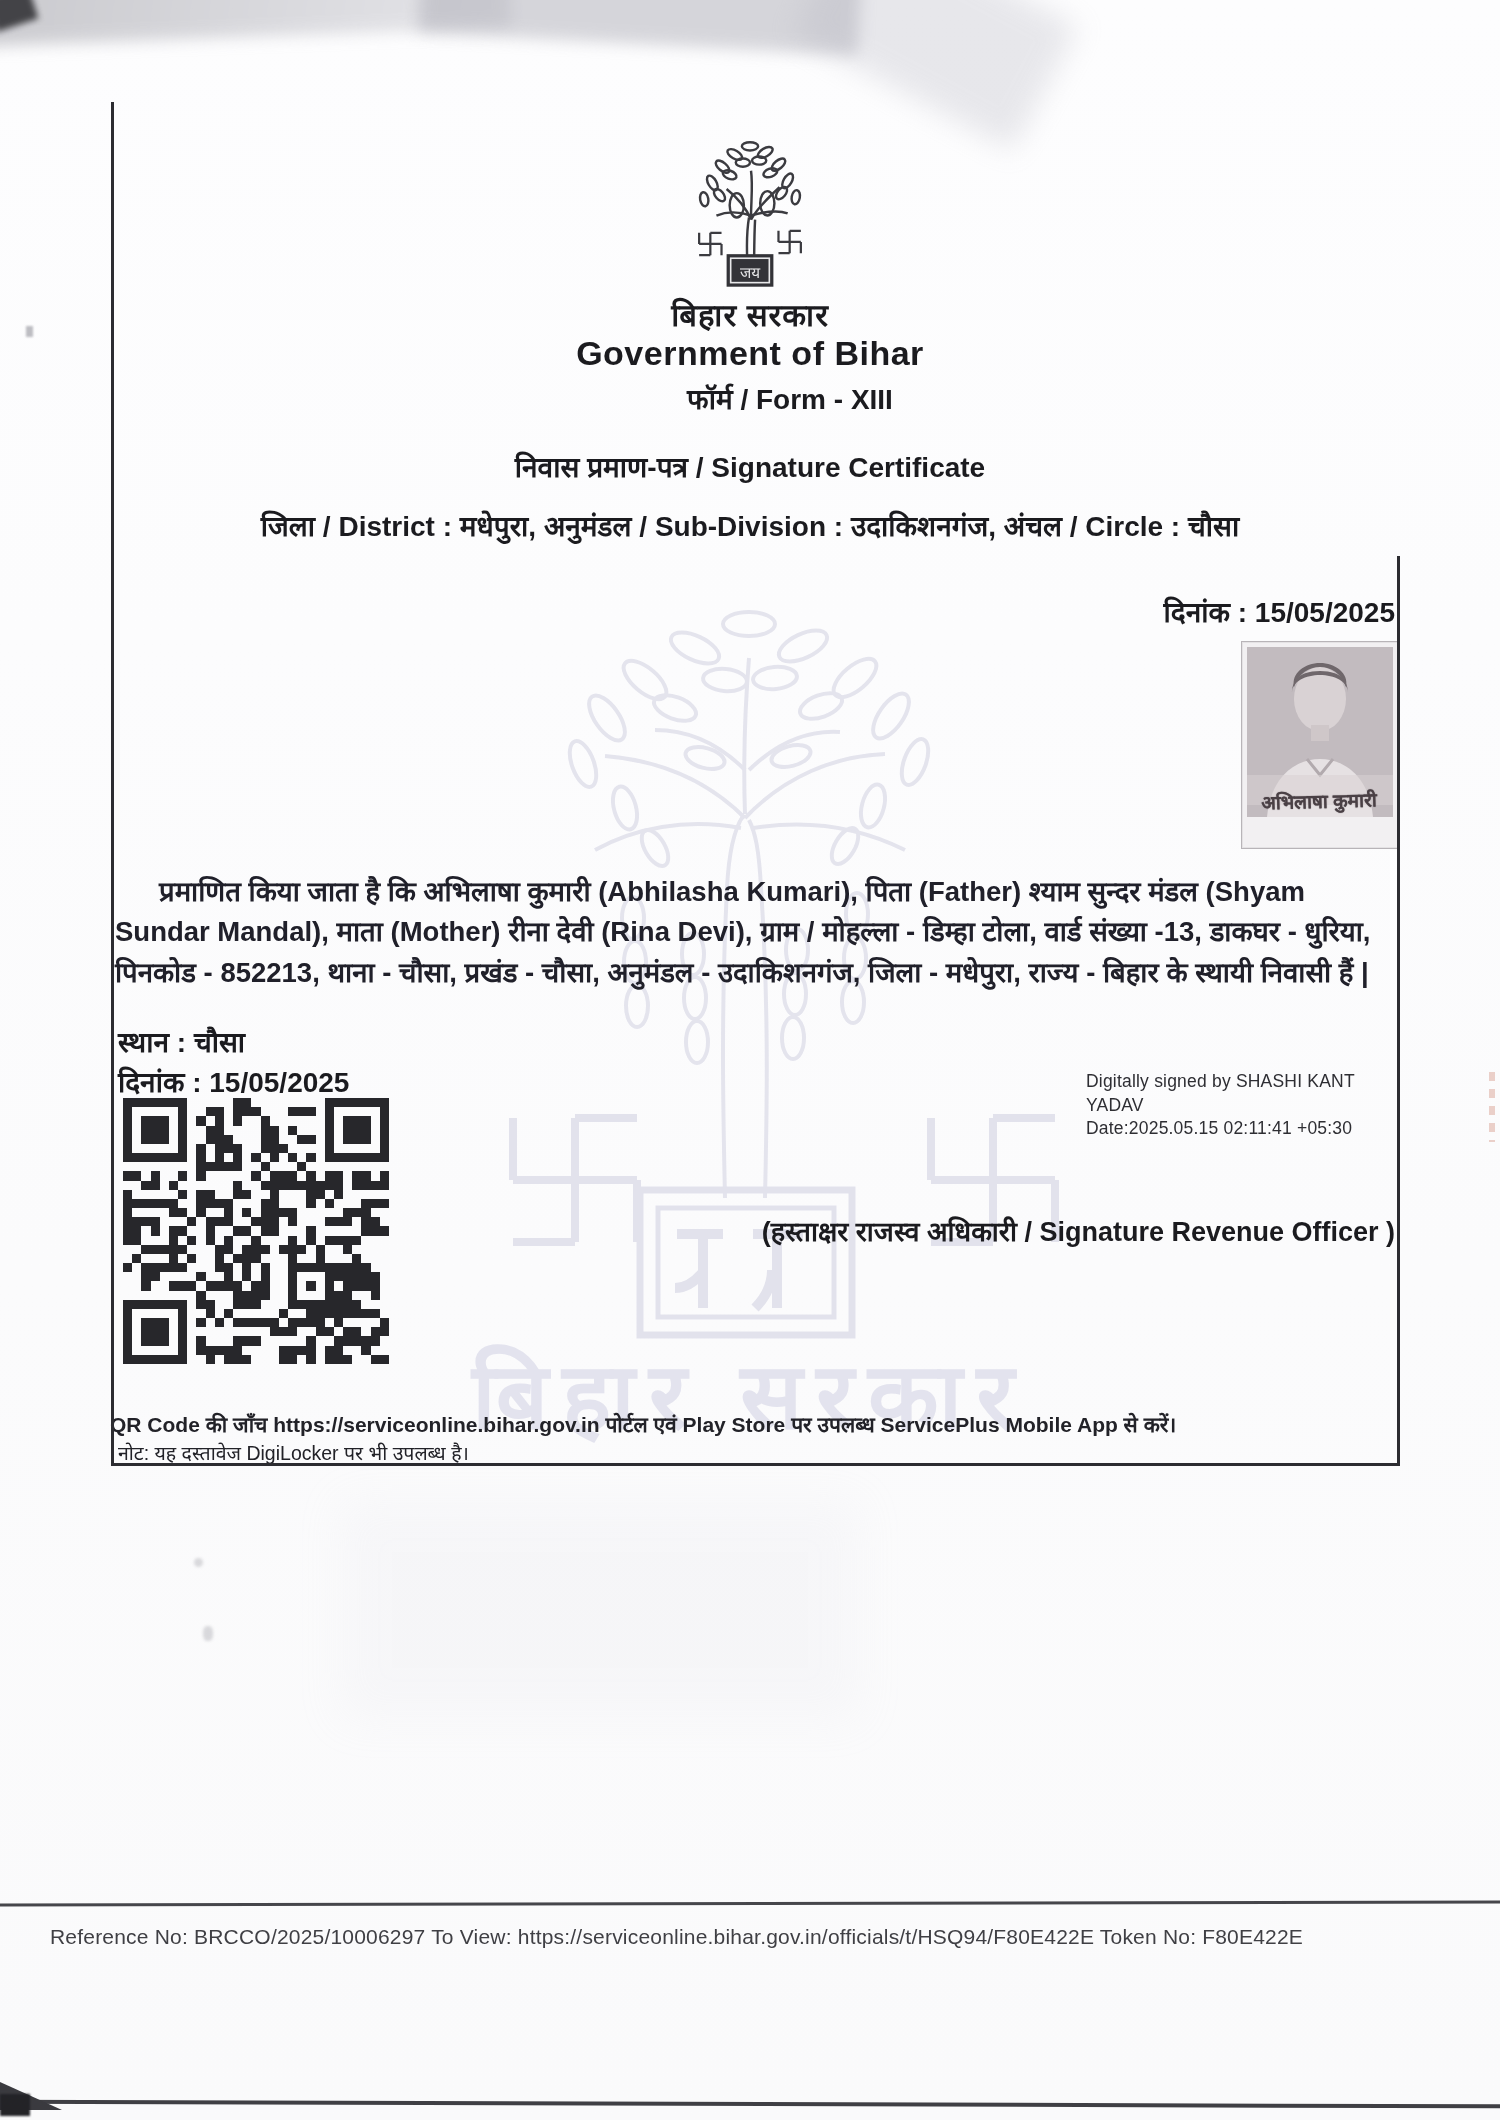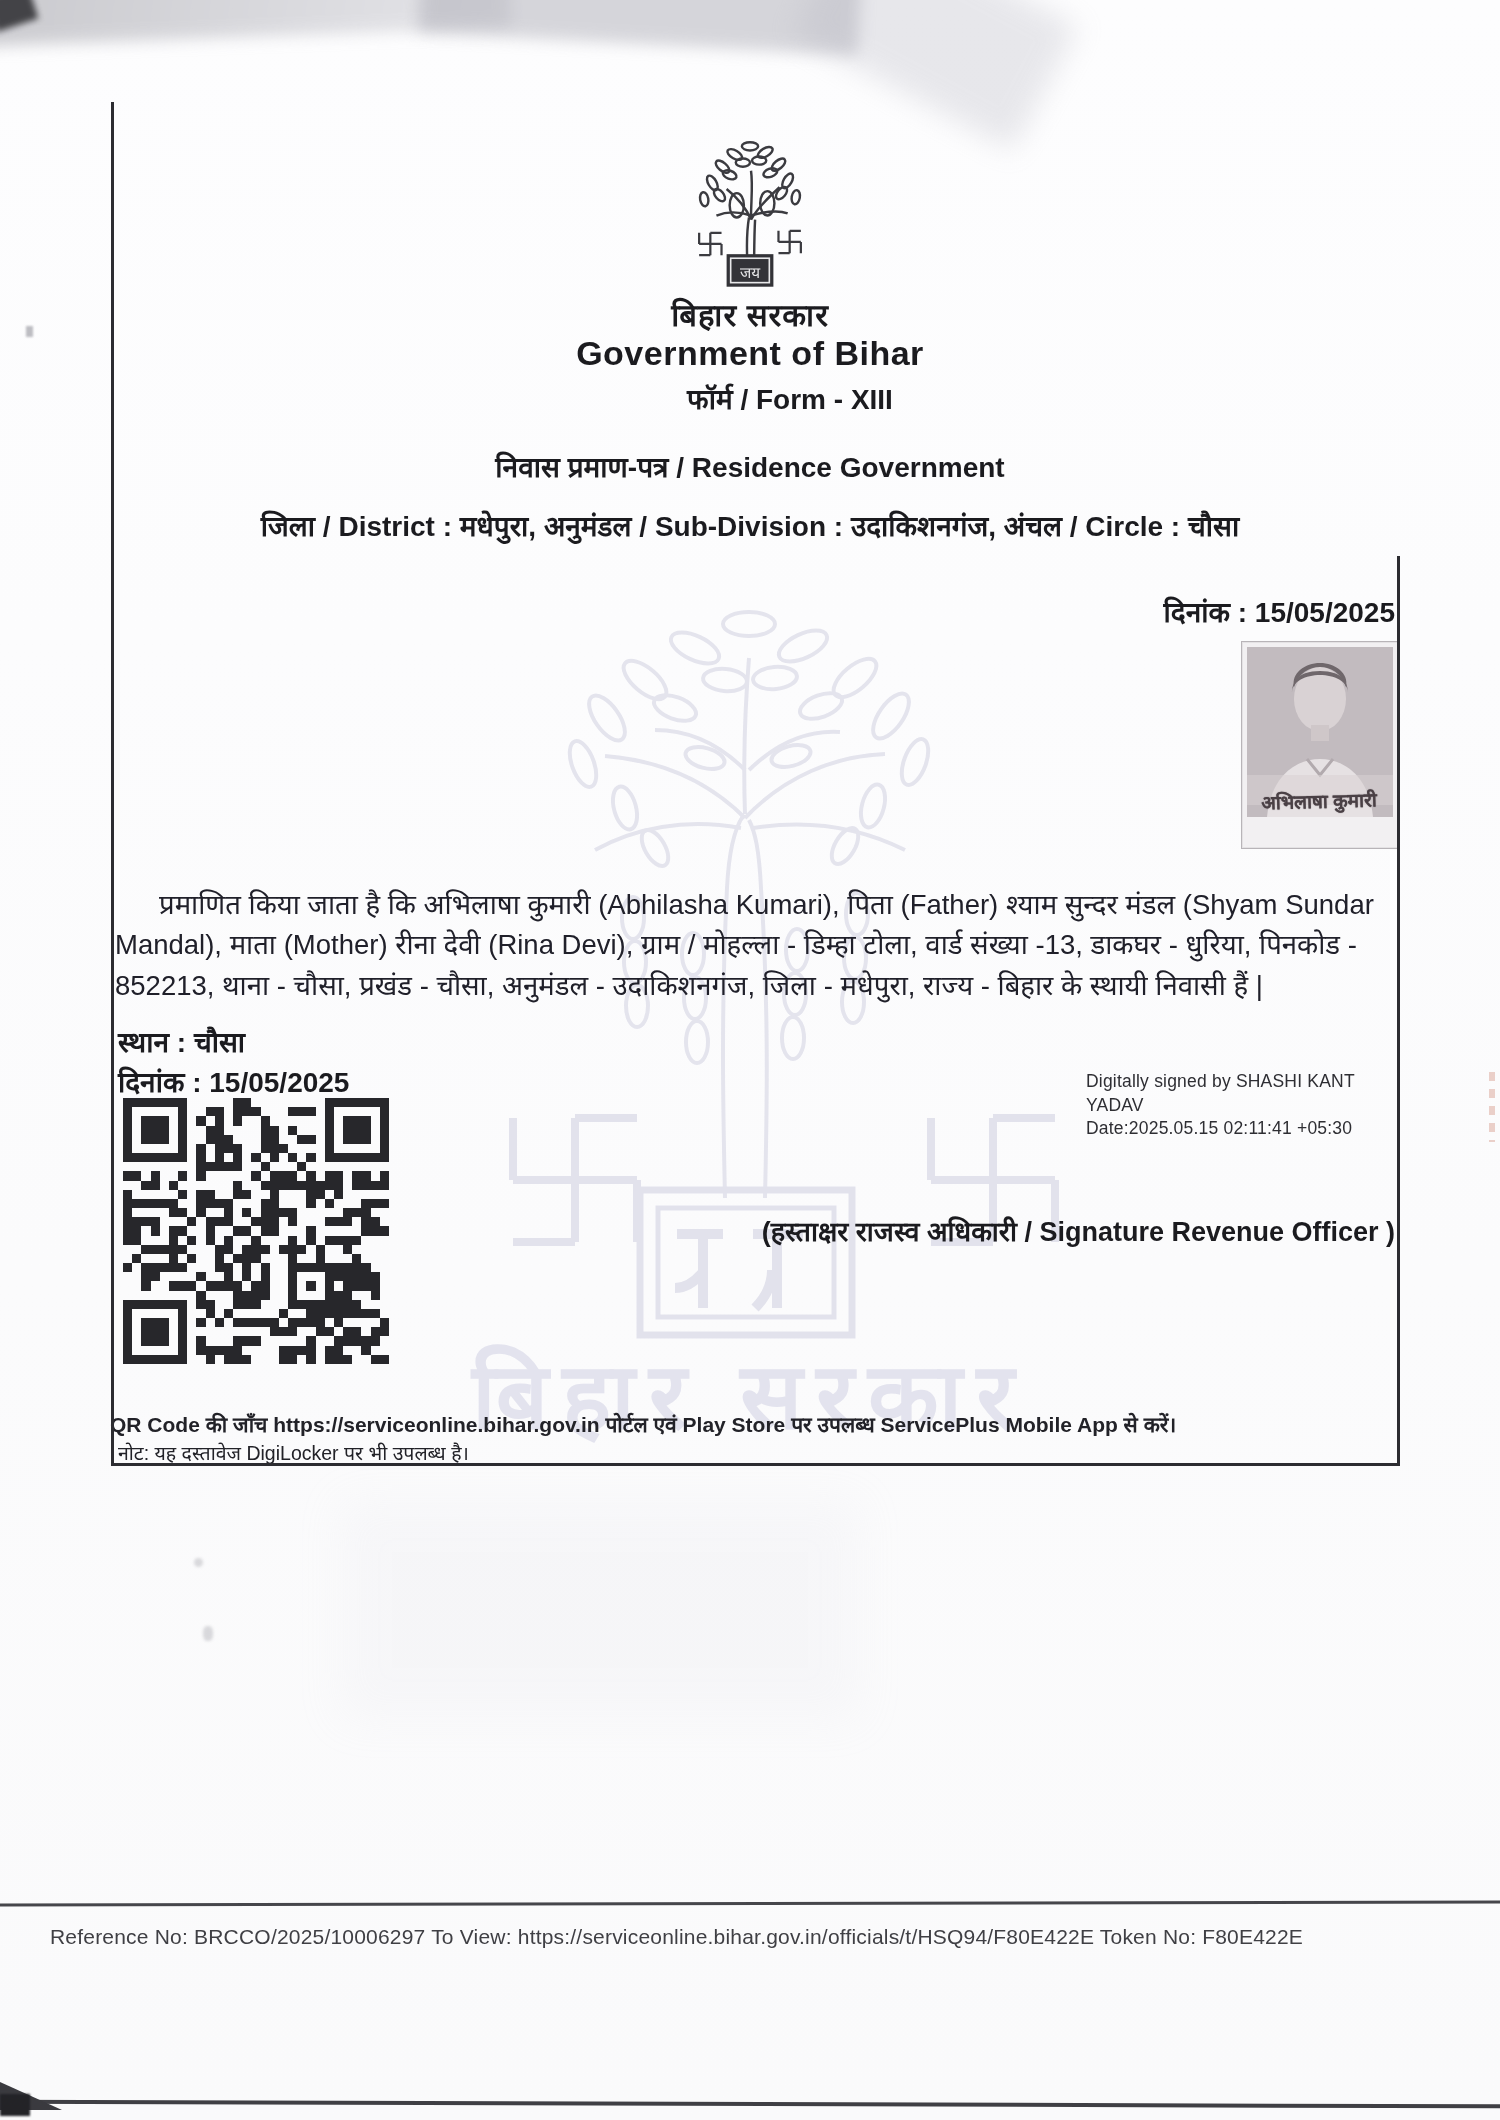--- a/index.html
+++ b/index.html
@@ -21,22 +21,22 @@
   .m-left {left:118px;top:590px;font-size:28px;font-weight:700;}
   .m-right{left:1050px;top:592px;width:345px;text-align:right;font-size:28px;font-weight:700;}
   
   .photo{left:1241px;top:641px;width:156px;height:206px;background:#f2f0f2;
          border:1px solid #b8b4b8;box-shadow:0 0 0 1px #e4e2e4 inset;}
   .photo svg{position:absolute;left:5px;top:5px;}
   .photo-cap{position:absolute;left:2px;top:146px;width:150px;text-align:center;
              font-size:19px;font-weight:700;color:#4a4045;transform:rotate(-1.5deg);
              text-shadow:0 0 1px #6a6066;}
   
-  .para{left:115px;top:872px;width:1282px;font-size:27.5px;font-weight:400;
-        line-height:1.47;text-indent:44px;color:#20202a;margin-top:13px;}
+  .para{left:115px;top:872px;width:1282px;font-size:27.5px;font-weight:700;
+        line-height:1.47;text-indent:44px;color:#20202a;}
   
   .place{left:118px;top:1022px;font-size:28px;font-weight:700;}
   .idate{left:118px;top:1062px;font-size:28px;font-weight:700;}
   
   .qr{left:123px;top:1098px;width:266px;height:266px;}
   .qr svg{width:266px;height:266px;display:block;}
   
   .digsig{left:1086px;top:1070px;width:312px;font-size:17.5px;line-height:1.35;
           color:#2e2e33;letter-spacing:.2px;}
   .officer{left:0px;top:1212px;width:1395px;text-align:right;font-size:27px;font-weight:700;}
@@ -182,21 +182,21 @@
       <path transform="translate(114,114)" d="M0,-11 V11 M-11,0 H11 M0,-11 H11 M11,0 V11 M0,11 H-11 M-11,0 V-11"></path>
     </g>
     <rect x="52" y="126" width="46" height="32" fill="#333338"></rect>
     <rect x="56" y="130" width="38" height="24" fill="none" stroke="#e8e8ea" stroke-width="1.6"></rect>
     <text x="75" y="149" font-size="15" fill="#e8e8ea" text-anchor="middle">जय</text>
   </svg>
 
   <div class="abs ctr t-hi">बिहार सरकार</div>
   <div class="abs ctr t-en">Government of Bihar</div>
   <div class="abs ctr t-form">फॉर्म / Form - XIII</div>
-  <div class="abs ctr t-cert">निवास प्रमाण-पत्र / Residence Government</div>
+  <div class="abs ctr t-cert">निवास प्रमाण-पत्र / Signature Certificate</div>
   <div class="abs ctr t-dist">जिला / District : मधेपुरा, अनुमंडल / Sub-Division : उदाकिशनगंज, अंचल / Circle : चौसा</div>
 
   <div class="abs m-right">
     <span>दिनांक :</span>
     <span>15/05/2025</span>
   </div>
 
   <div class="abs photo">
     <svg width="146" height="170" viewBox="0 0 146 170">
       <rect width="146" height="170" fill="#c6c0c4"></rect>

